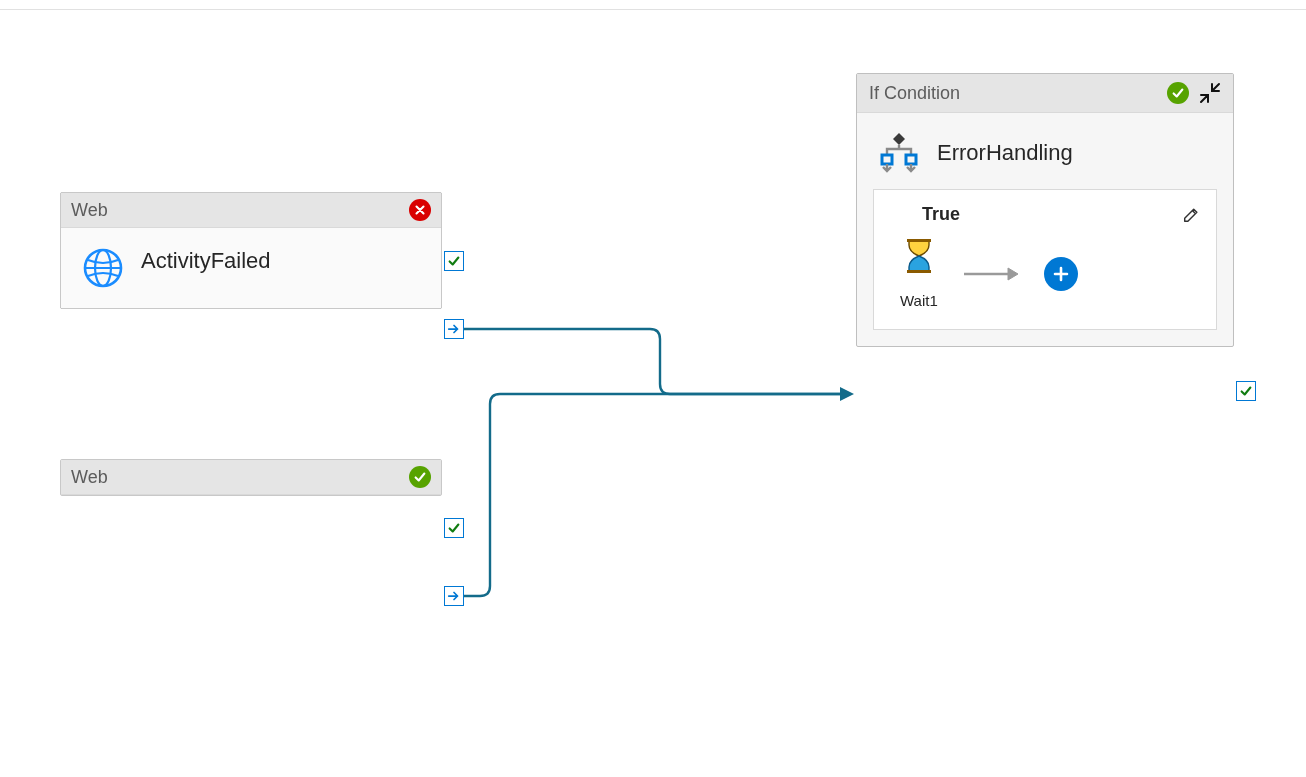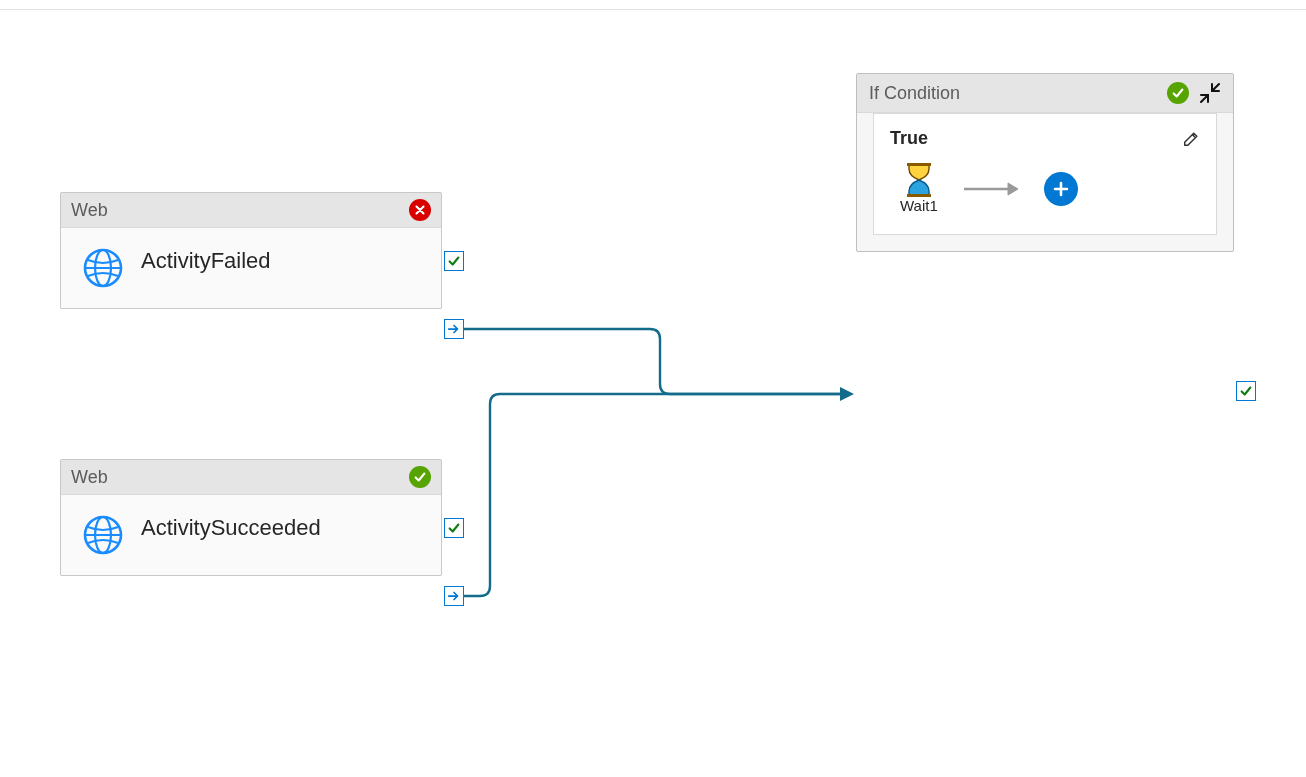--- a/index.html
+++ b/index.html
@@ -26,25 +26,25 @@
 
   
   .cond{position:absolute;border:1px solid #bfbfbf;background:#f6f6f6;border-radius:2px;}
   .cond-hdr{display:flex;align-items:center;justify-content:space-between;background:#e5e5e5;padding:8px 12px;font-size:18px;color:#5c5c5c;border-bottom:1px solid #d9d9d9;}
   .cond-hdr-right{display:flex;align-items:center;gap:10px;}
   .collapse-ic{width:22px;height:22px;display:flex;align-items:center;justify-content:center;}
   .cond-title{display:flex;align-items:center;gap:16px;padding:18px 20px 14px;font-size:22px;}
   .cond-icon{width:44px;height:44px;}
 
   .branch-box{margin:0 16px 16px;border:1px solid #d9d9d9;background:#fff;padding:14px 16px 20px;}
-  .branch-hdr{display:flex;align-items:center;justify-content:space-between;font-weight:600;font-size:18px;margin-bottom:14px;}
+  .branch-hdr{display:flex;align-items:center;justify-content:space-between;font-weight:600;font-size:18px;margin-bottom:14px;margin-left:32px;}
   .pencil{width:18px;height:18px;stroke:#323232;fill:none;}
 
   .true-row{display:flex;align-items:center;gap:24px;padding-left:10px;}
-  .wait-group{display:flex;flex-direction:column;align-items:center;gap:0;font-size:15px;}
+  .wait-group{display:flex;flex-direction:column;align-items:center;gap:19px;font-size:15px;}
   .hourglass{width:30px;height:34px;}
   .arrow-right{width:58px;height:20px;stroke:#9a9a9a;fill:#9a9a9a;}
   .plus-btn{width:34px;height:34px;border-radius:50%;background:#0078d4;display:flex;align-items:center;justify-content:center;cursor:pointer;}
   .plus-btn svg{width:16px;height:16px;fill:#fff;}
 
   
   .connectors{position:absolute;left:0;top:0;width:1306px;height:777px;pointer-events:none;}
 </style>
 </head>
 <body>
@@ -86,30 +86,20 @@
 
   <div class="card" style="left:60px;top:459px;width:380px;">
     <div class="card-hdr">
       <span>Web</span>
       <span class="status-circ status-succ">
         <svg viewBox="0 0 16 16">
             <path d="M3 8.5 L6.5 12 L13 4" fill="none" stroke="#fff" stroke-width="2.4" stroke-linecap="round" stroke-linejoin="round"></path>
           </svg>
       </span>
     </div>
-    <div class="card-body">
-      <svg class="globe" viewBox="0 0 40 40">
-        <circle cx="20" cy="20" r="18" fill="none" stroke="#1a8cff" stroke-width="2.6"></circle>
-        <ellipse cx="20" cy="20" rx="8" ry="18" fill="none" stroke="#1a8cff" stroke-width="2.2"></ellipse>
-        <line x1="2" y1="20" x2="38" y2="20" stroke="#1a8cff" stroke-width="2.2"></line>
-        <path d="M5 12 Q20 18 35 12" fill="none" stroke="#1a8cff" stroke-width="2.2"></path>
-        <path d="M5 28 Q20 22 35 28" fill="none" stroke="#1a8cff" stroke-width="2.2"></path>
-      </svg>
-      <span>ActivitySucceeded</span>
-    </div>
   </div>
   <div class="port green" style="left:444px;top:518px;">
     <svg viewBox="0 0 16 16">
         <path d="M3 8.5 L6.5 12 L13 4" fill="none" stroke-width="2.4" stroke-linecap="round" stroke-linejoin="round"></path>
       </svg>
   </div>
   <div class="port blue" style="left:444px;top:586px;">
     <svg viewBox="0 0 16 16">
         <path d="M2 8 L12 8 M8 4 L12 8 L8 12" fill="none" stroke-width="2" stroke-linecap="round" stroke-linejoin="round"></path>
       </svg>
@@ -124,20 +114,31 @@
               <path d="M3 8.5 L6.5 12 L13 4" fill="none" stroke="#fff" stroke-width="2.4" stroke-linecap="round" stroke-linejoin="round"></path>
             </svg>
         </span>
         <span class="collapse-ic">
           <svg viewBox="0 0 22 22">
               <path d="M13 2 L13 9 L20 9 M20 2 L13 9" stroke="#111" stroke-width="2" fill="none" stroke-linecap="round"></path>
               <path d="M9 20 L9 13 L2 13 M2 20 L9 13" stroke="#111" stroke-width="2" fill="none" stroke-linecap="round"></path>
             </svg>
         </span>
       </span>
+    </div>
+    <div class="cond-title">
+      <svg class="cond-icon" viewBox="0 0 44 44">
+        <polygon points="22,2 28,8 22,14 16,8" fill="#3a3a3a"></polygon>
+        <path d="M22 14 L22 18 M22 18 L10 18 L10 24 M22 18 L34 18 L34 24" stroke="#8a8a8a" stroke-width="2.4" fill="none"></path>
+        <rect x="5" y="24" width="10" height="9" fill="none" stroke="#0078d4" stroke-width="3"></rect>
+        <rect x="29" y="24" width="10" height="9" fill="none" stroke="#0078d4" stroke-width="3"></rect>
+        <path d="M10 33 L10 40 M6 36 L10 40 L14 36" stroke="#8a8a8a" stroke-width="2.4" fill="none"></path>
+        <path d="M34 33 L34 40 M30 36 L34 40 L38 36" stroke="#8a8a8a" stroke-width="2.4" fill="none"></path>
+      </svg>
+      <span>ErrorHandling</span>
     </div>
 
     <div class="branch-box">
       <div class="branch-hdr">
         <span>True</span>
         <svg class="pencil" viewBox="0 0 20 20">
             <path d="M3 17 L3 13.5 L13 3.5 L16.5 7 L6.5 17 Z M11.5 5 L15 8.5" stroke-width="1.6" stroke-linejoin="round"></path>
           </svg>
       </div>
       <div class="true-row">

